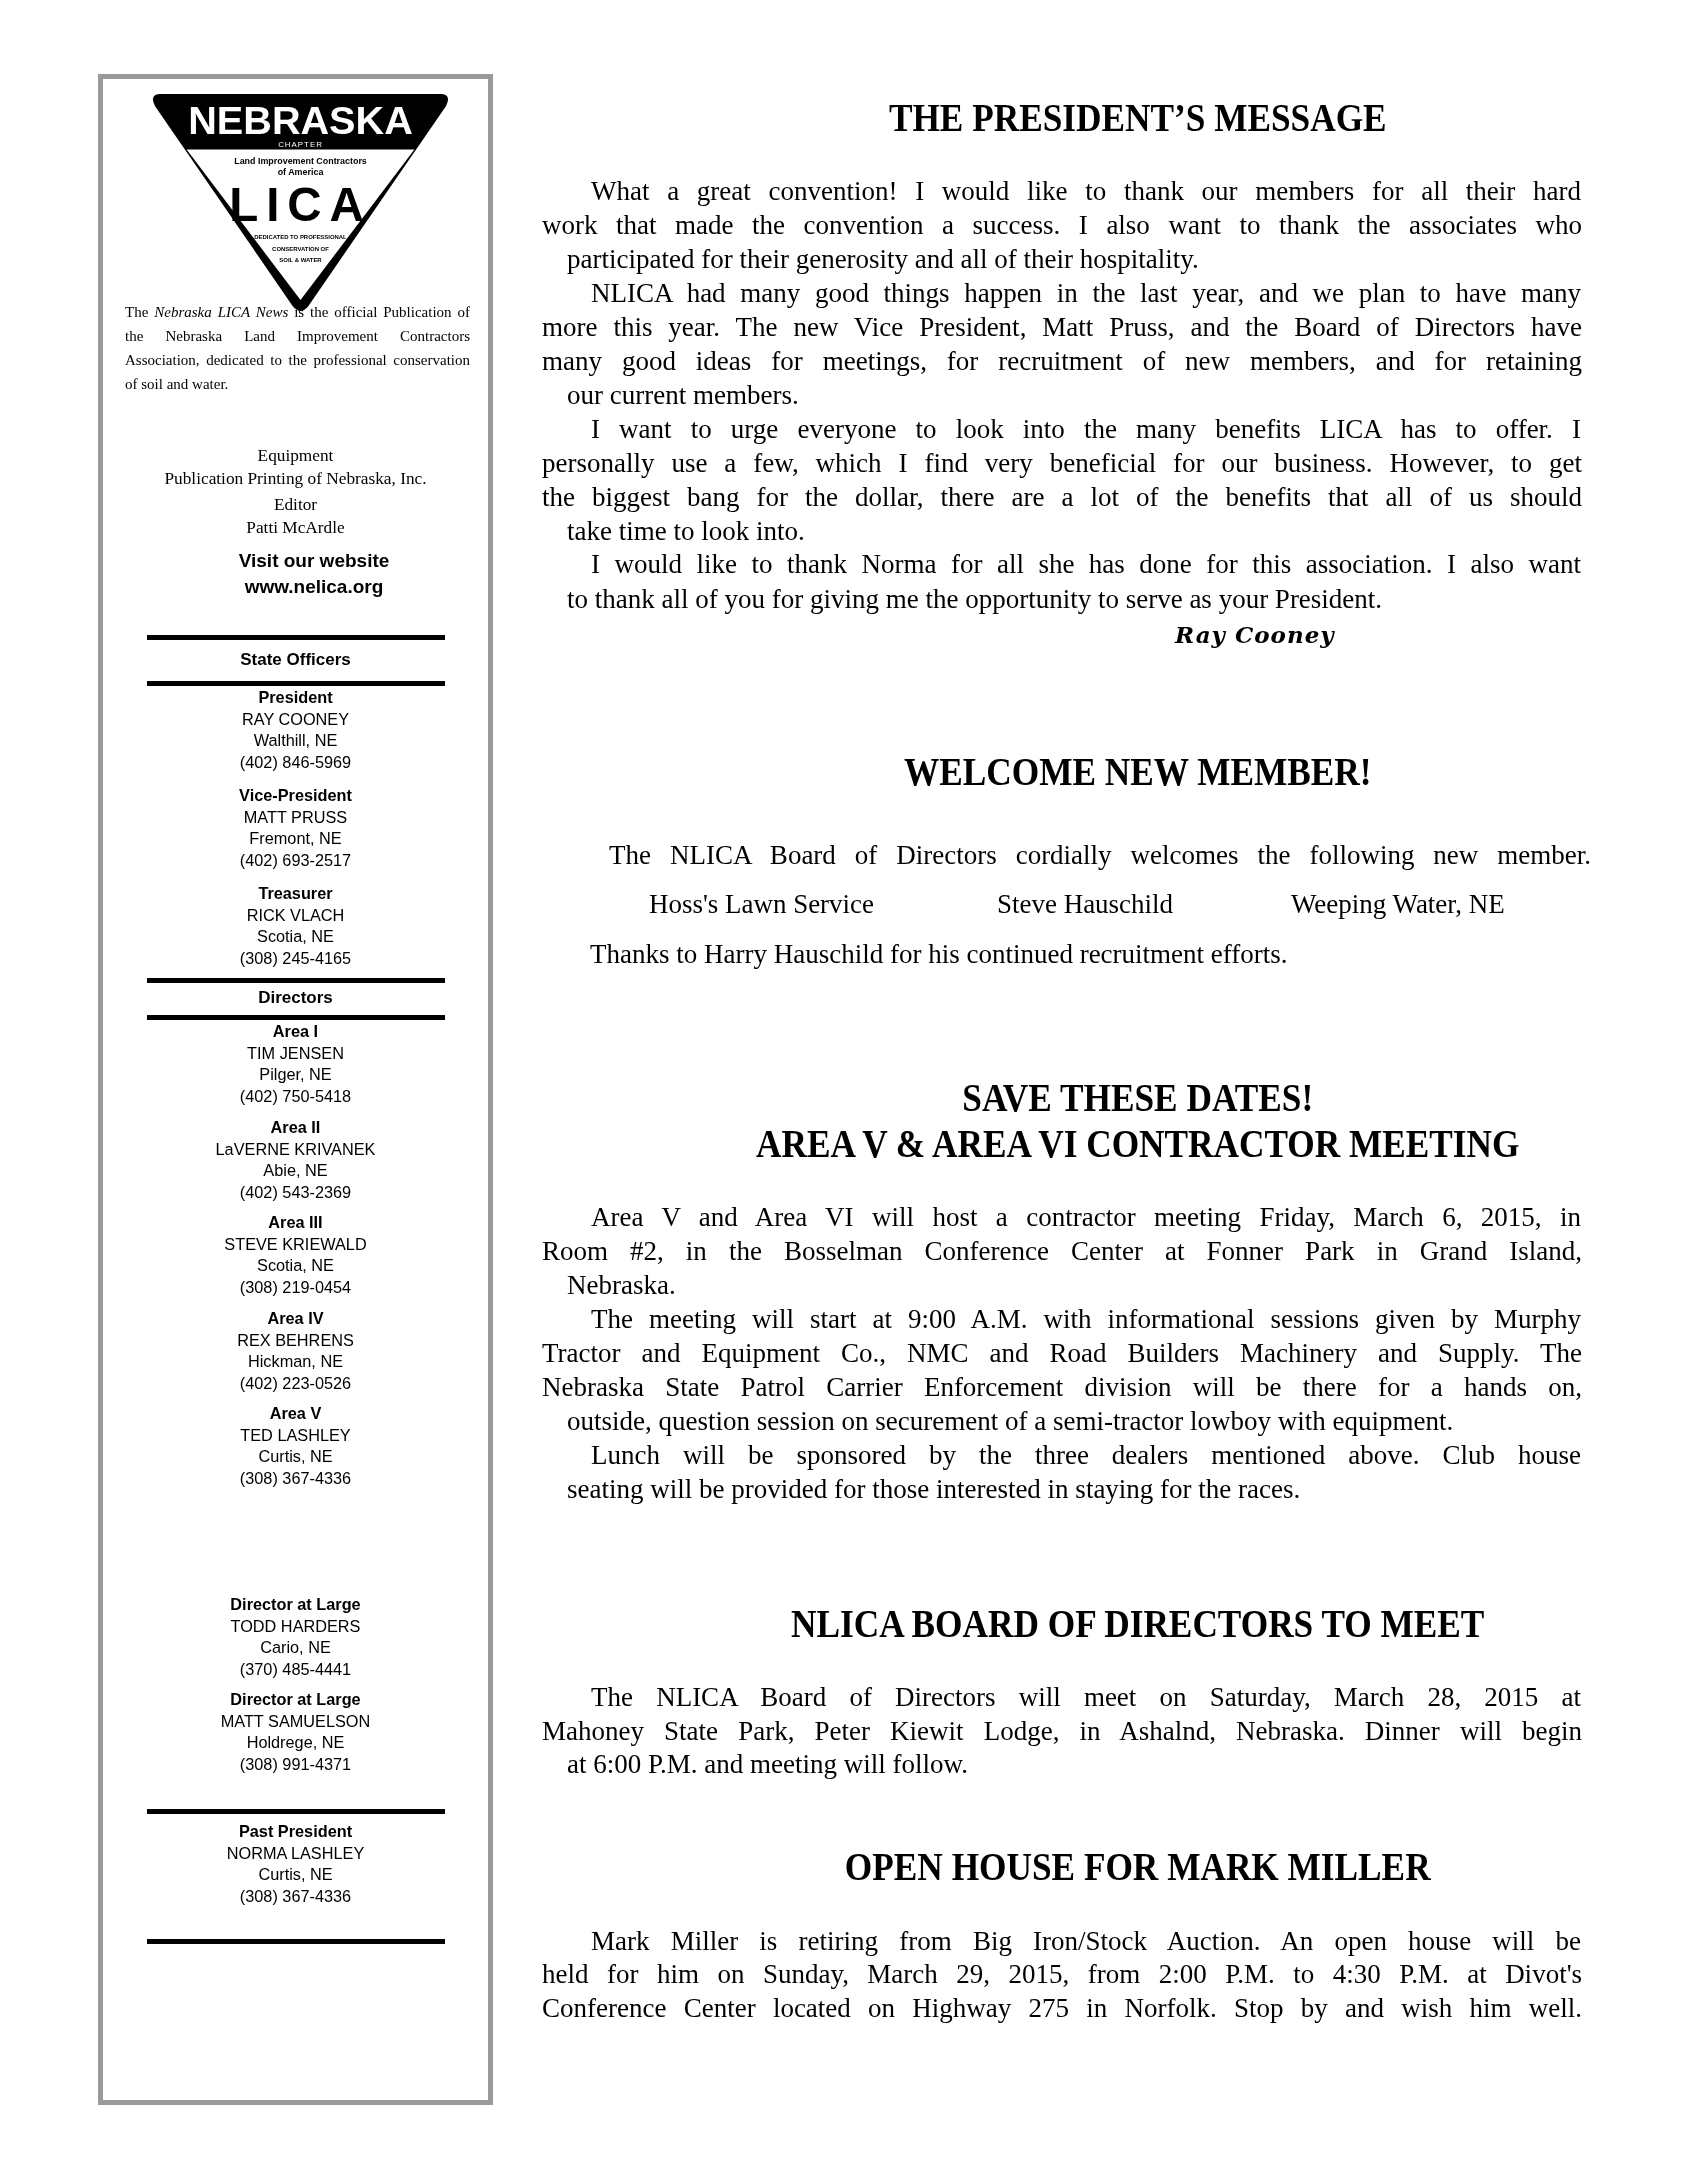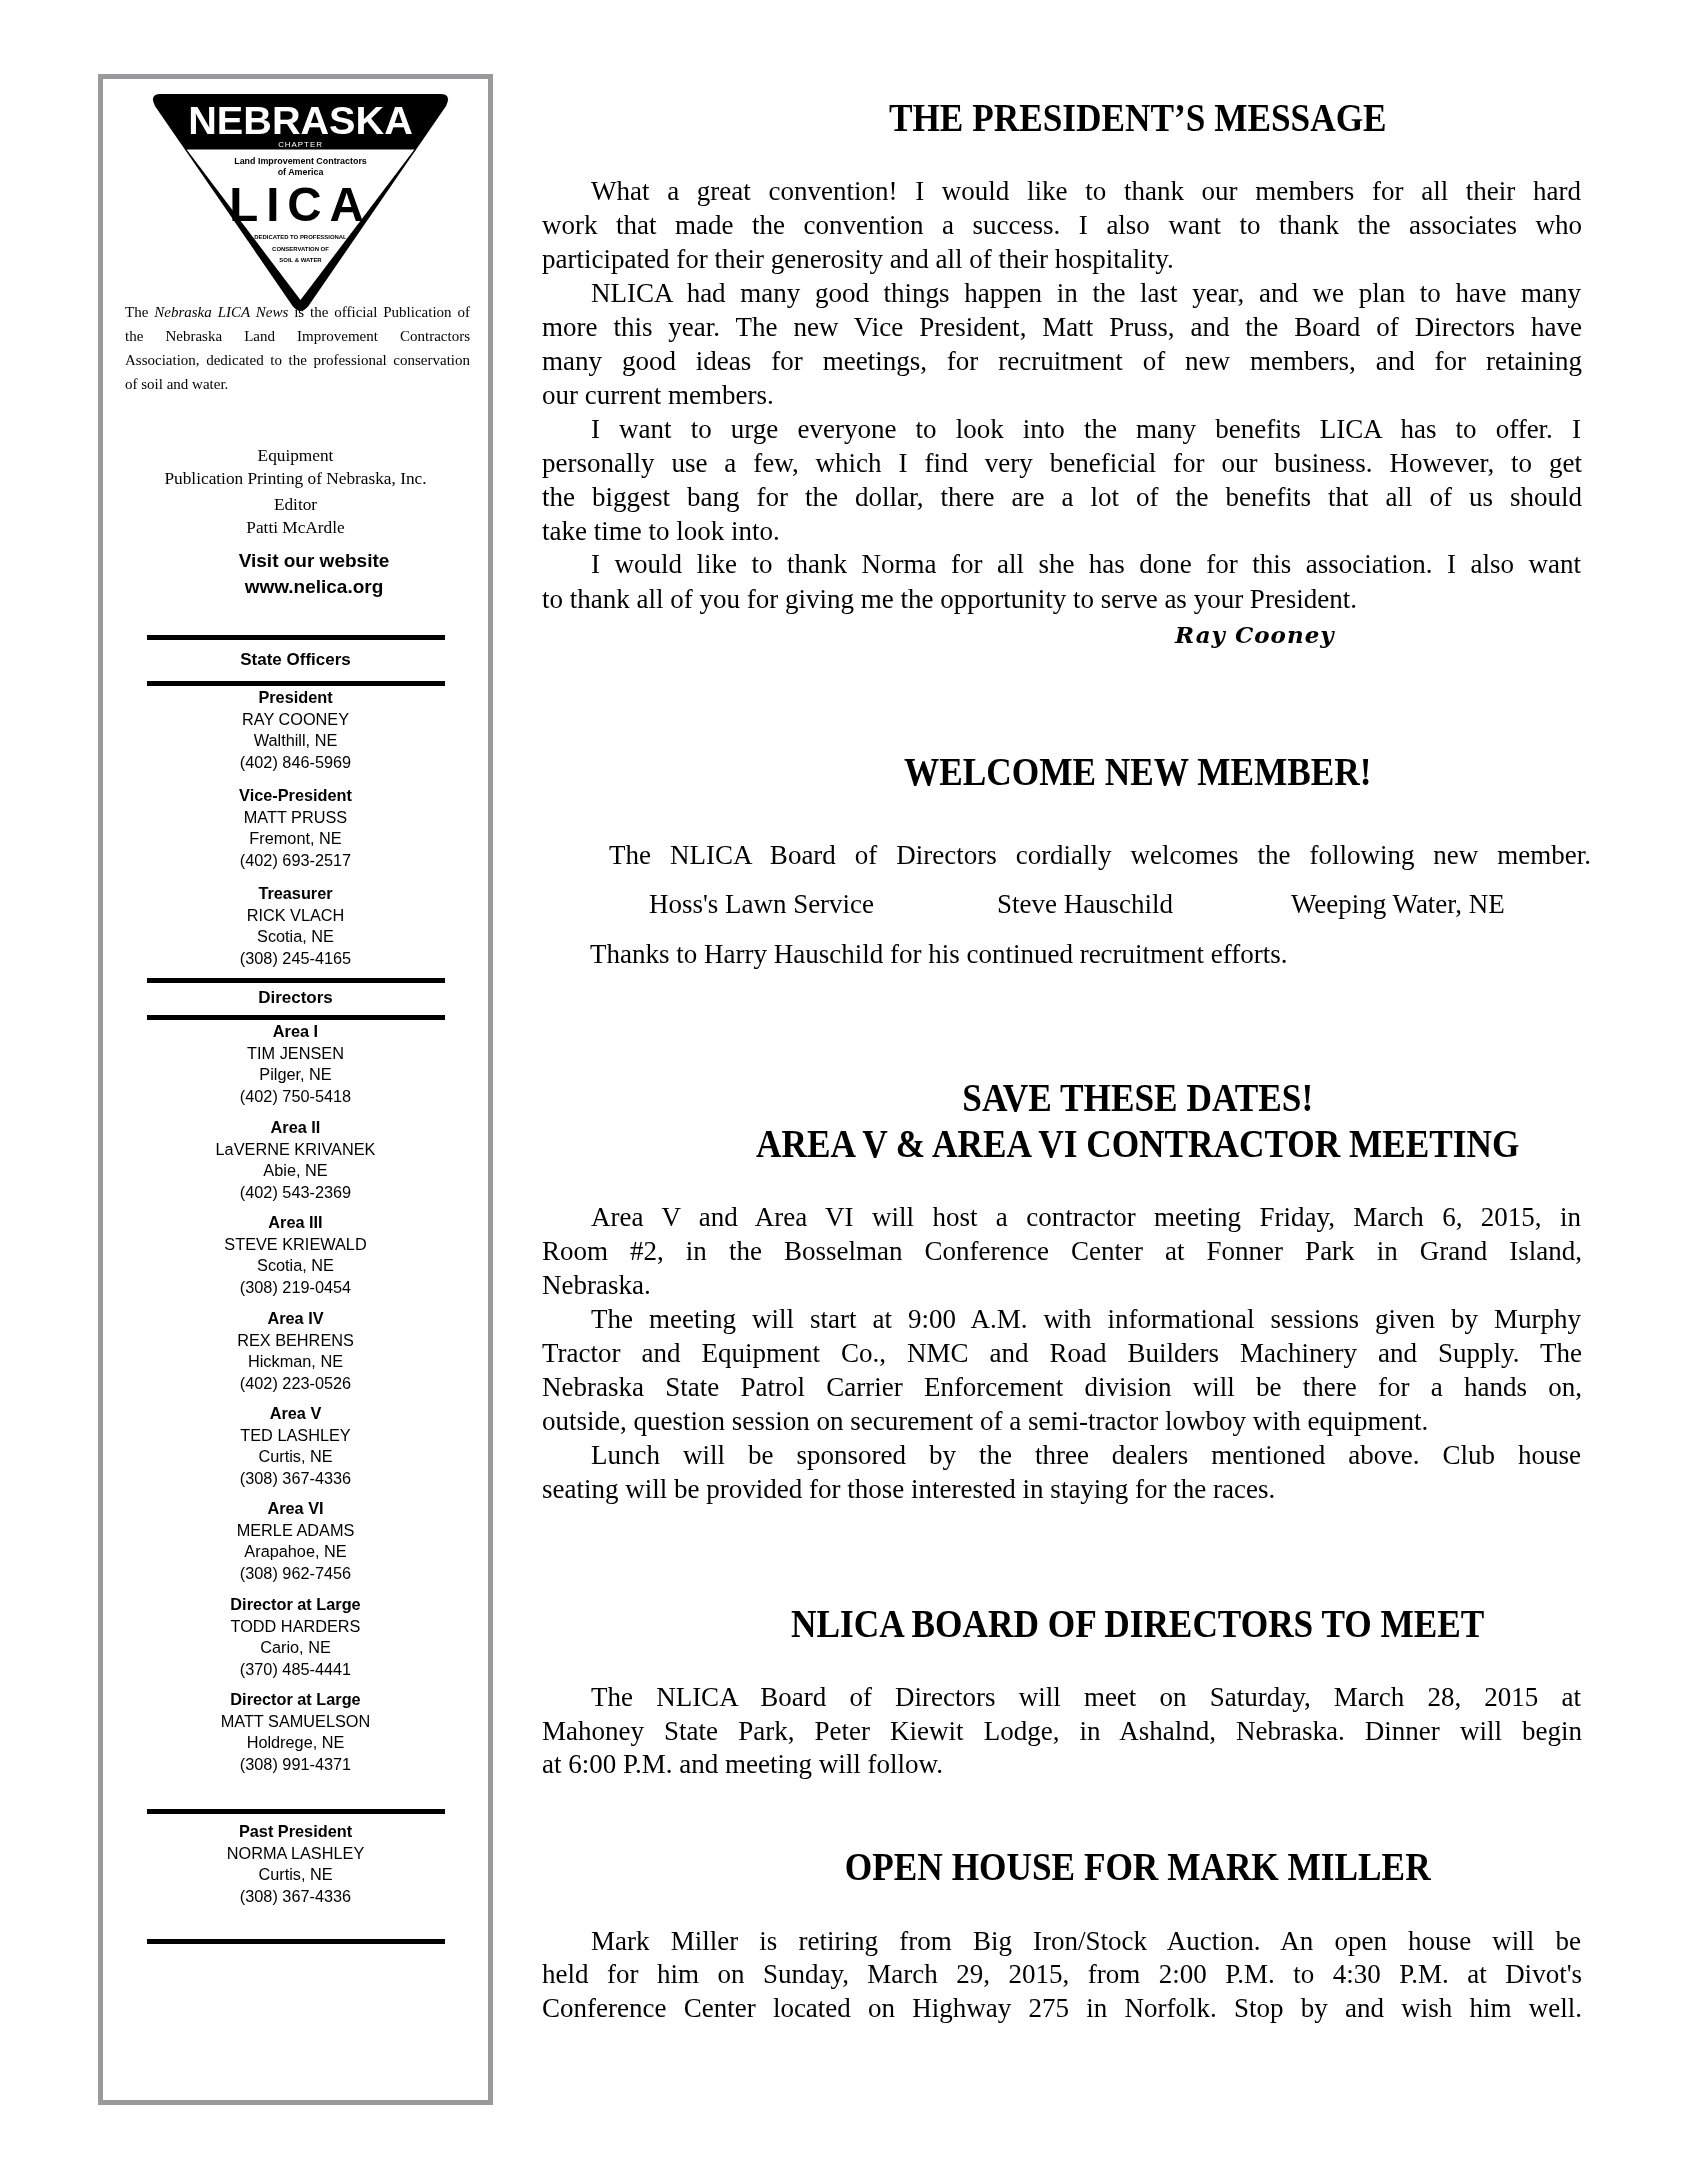--- a/index.html
+++ b/index.html
@@ -42,21 +42,21 @@
     position: absolute; left: 542px; width: 1040px; text-align: center;
     font-family: "Liberation Serif", serif; font-weight: bold; font-size: 41px; line-height: 46px;
     transform: scaleX(0.86); transform-origin: 1061px 0; white-space: nowrap;
   }
   .line {
     position: absolute; left: 542px; width: 1040px;
     font-family: "Liberation Serif", serif; font-size: 27px; line-height: 34px;
     white-space: nowrap; text-align: justify; text-align-last: justify;
   }
   .line.indent { left: 591px; width: 990px; }
-  .line.last { text-align-last: left; }
+  .line.last { text-align-last: left; margin-left: 25px; }
   .sig {
     position: absolute; left: 1175px; top: 621px;
     font-family: "DejaVu Serif", serif; font-style: italic; font-weight: bold; font-size: 23px;
     letter-spacing: 1px;
   }
   .plain {
     position: absolute;
     font-family: "Liberation Serif", serif; font-size: 27px; line-height: 34px; white-space: nowrap;
   }
 </style>
@@ -137,26 +137,20 @@
     <span class="role">Area IV</span>
     <span>REX BEHRENS</span>
     <span>Hickman, NE</span>
     <span>(402) 223-0526</span>
   </div>
   <div class="officer" style="top:1324px">
     <span class="role">Area V</span>
     <span>TED LASHLEY</span>
     <span>Curtis, NE</span>
     <span>(308) 367-4336</span>
-  </div>
-  <div class="officer" style="top:1419px">
-    <span class="role">Area VI</span>
-    <span>MERLE ADAMS</span>
-    <span>Arapahoe, NE</span>
-    <span>(308) 962-7456</span>
   </div>
   <div class="officer" style="top:1515px">
     <span class="role">Director at Large</span>
     <span>TODD HARDERS</span>
     <span>Cario, NE</span>
     <span>(370) 485-4441</span>
   </div>
   <div class="officer" style="top:1610px">
     <span class="role">Director at Large</span>
     <span>MATT SAMUELSON</span>

